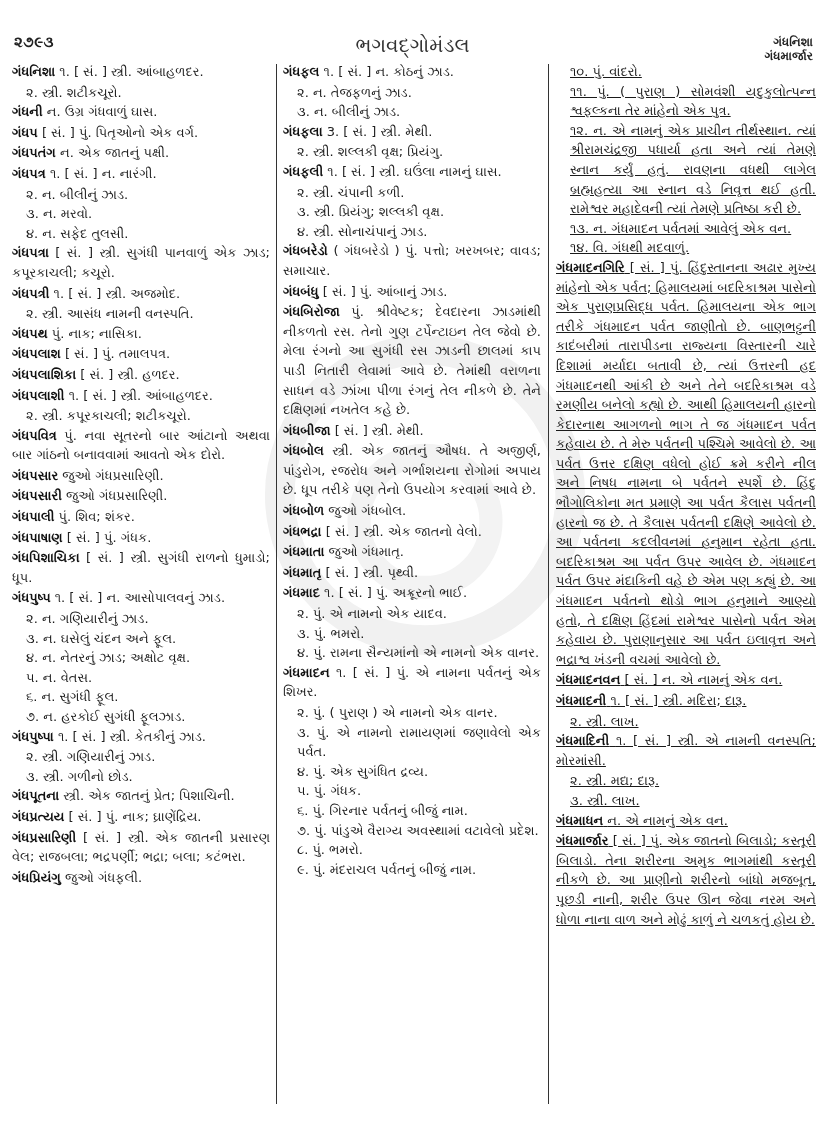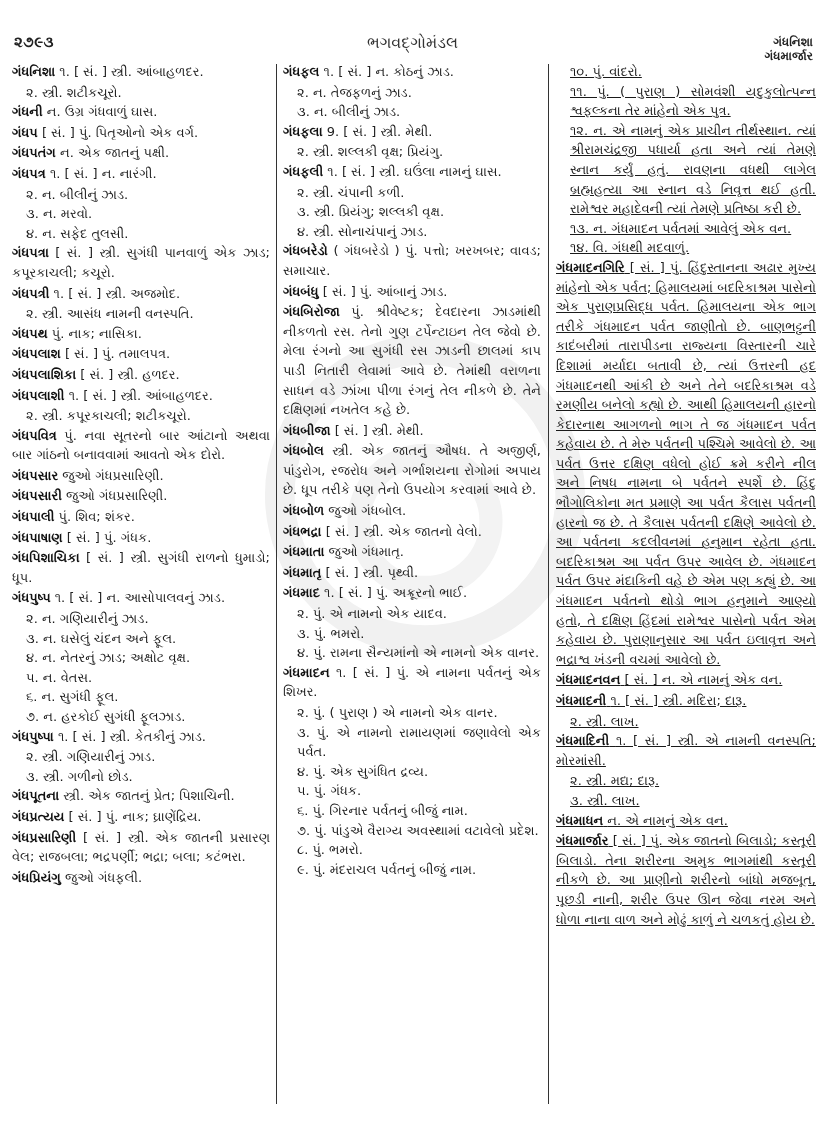--- a/index.html
+++ b/index.html
@@ -1,20 +1,20 @@
 <!DOCTYPE html>
 <html><head>
 <meta charset="utf-8">
 <style>
   html, body { margin: 0; padding: 0; background: #ffffff; }
   body { width: 825px; height: 1126px; position: relative; overflow: hidden;
          font-family: "DejaVu Sans", sans-serif; color: #1a1a1a; }
   .header { position: absolute; top: 16px; left: 0; width: 825px; height: 40px; margin-top: 13px; }
   .page-num { position: absolute; left: 14px; top: 4px; font-size: 15px; font-weight: bold; color: #222; letter-spacing: 0.5px; }
-  .running-title { position: absolute; left: 0; width: 825px; top: 4px; text-align: center; font-size: 16px; color: #333; }
+  .running-title { position: absolute; left: 0; width: 825px; top: 4px; text-align: center; font-size: 20px; color: #333; }
   .guide { position: absolute; right: 12px; top: 6px; text-align: right; font-size: 12px; font-weight: bold; line-height: 14px; color: #222; }
   .watermark { position: absolute; left: 260px; top: 330px; width: 330px; height: 330px; pointer-events: none; }
   .cols { position: absolute; top: 62px; left: 0; width: 825px; height: 1045px; }
   .col { position: absolute; top: 0; height: 1045px; font-size: 13px; line-height: 19.6px; }
   .col1 { left: 12px; width: 258px; }
   .col2 { left: 283px; width: 258px; }
   .col3 { left: 556px; width: 260px; text-decoration: underline; }
   .rule { position: absolute; top: 64px; width: 1px; background: #333; height: 1040px; }
   .rule1 { left: 276px; }
   .rule2 { left: 548px; }
@@ -80,21 +80,21 @@
       <div class="sub">૩. સ્ત્રી. ગળીનો છોડ.</div>
       <div class="entry"><span class="hw">ગંધપૂતના</span> <span class="def">સ્ત્રી. એક જાતનું પ્રેત; પિશાચિની.</span></div>
       <div class="entry"><span class="hw">ગંધપ્રત્યય</span> <span class="def">[ સં. ] પું. નાક; ઘ્રાણેંદ્રિય.</span></div>
       <div class="entry"><span class="hw">ગંધપ્રસારિણી</span> <span class="def">[ સં. ] સ્ત્રી. એક જાતની પ્રસારણ વેલ; રાજબલા; ભદ્રપર્ણી; ભદ્રા; બલા; કટંભરા.</span></div>
       <div class="entry"><span class="hw">ગંધપ્રિયંગુ</span> <span class="def">જુઓ ગંધફલી.</span></div>
     </div>
   <div class="col col2">
       <div class="entry"><span class="hw">ગંધફલ</span> <span class="def">૧. [ સં. ] ન. કોઠનું ઝાડ.</span></div>
       <div class="sub">૨. ન. તેજફળનું ઝાડ.</div>
       <div class="sub">૩. ન. બીલીનું ઝાડ.</div>
-      <div class="entry"><span class="hw">ગંધફલા</span> <span class="def">9. [ સં. ] સ્ત્રી. મેથી.</span></div>
+      <div class="entry"><span class="hw">ગંધફલા</span> <span class="def">3. [ સં. ] સ્ત્રી. મેથી.</span></div>
       <div class="sub">૨. સ્ત્રી. શલ્લકી વૃક્ષ; પ્રિયંગુ.</div>
       <div class="entry"><span class="hw">ગંધફલી</span> <span class="def">૧. [ સં. ] સ્ત્રી. ઘઉંલા નામનું ઘાસ.</span></div>
       <div class="sub">૨. સ્ત્રી. ચંપાની કળી.</div>
       <div class="sub">૩. સ્ત્રી. પ્રિયંગુ; શલ્લકી વૃક્ષ.</div>
       <div class="sub">૪. સ્ત્રી. સોનાચંપાનું ઝાડ.</div>
       <div class="entry"><span class="hw">ગંધબરેડો</span> <span class="def">( ગંધબરેડો ) પું. પત્તો; ખરખબર; વાવડ; સમાચાર.</span></div>
       <div class="entry"><span class="hw">ગંધબંધુ</span> <span class="def">[ સં. ] પું. આંબાનું ઝાડ.</span></div>
       <div class="entry"><span class="hw">ગંધબિરોજા</span> <span class="def">પું. શ્રીવેષ્ટક; દેવદારના ઝાડમાંથી નીકળતો રસ. તેનો ગુણ ટર્પેન્ટાઇન તેલ જેવો છે. મેલા રંગનો આ સુગંધી રસ ઝાડની છાલમાં કાપ પાડી નિતારી લેવામાં આવે છે. તેમાંથી વરાળના સાધન વડે ઝાંખા પીળા રંગનું તેલ નીકળે છે. તેને દક્ષિણમાં નખતેલ કહે છે.</span></div>
       <div class="entry"><span class="hw">ગંધબીજા</span> <span class="def">[ સં. ] સ્ત્રી. મેથી.</span></div>
       <div class="entry"><span class="hw">ગંધબોલ</span> <span class="def">સ્ત્રી. એક જાતનું ઔષધ. તે અજીર્ણ, પાંડુરોગ, રજરોધ અને ગર્ભાશયના રોગોમાં અપાય છે. ધૂપ તરીકે પણ તેનો ઉપયોગ કરવામાં આવે છે.</span></div>

